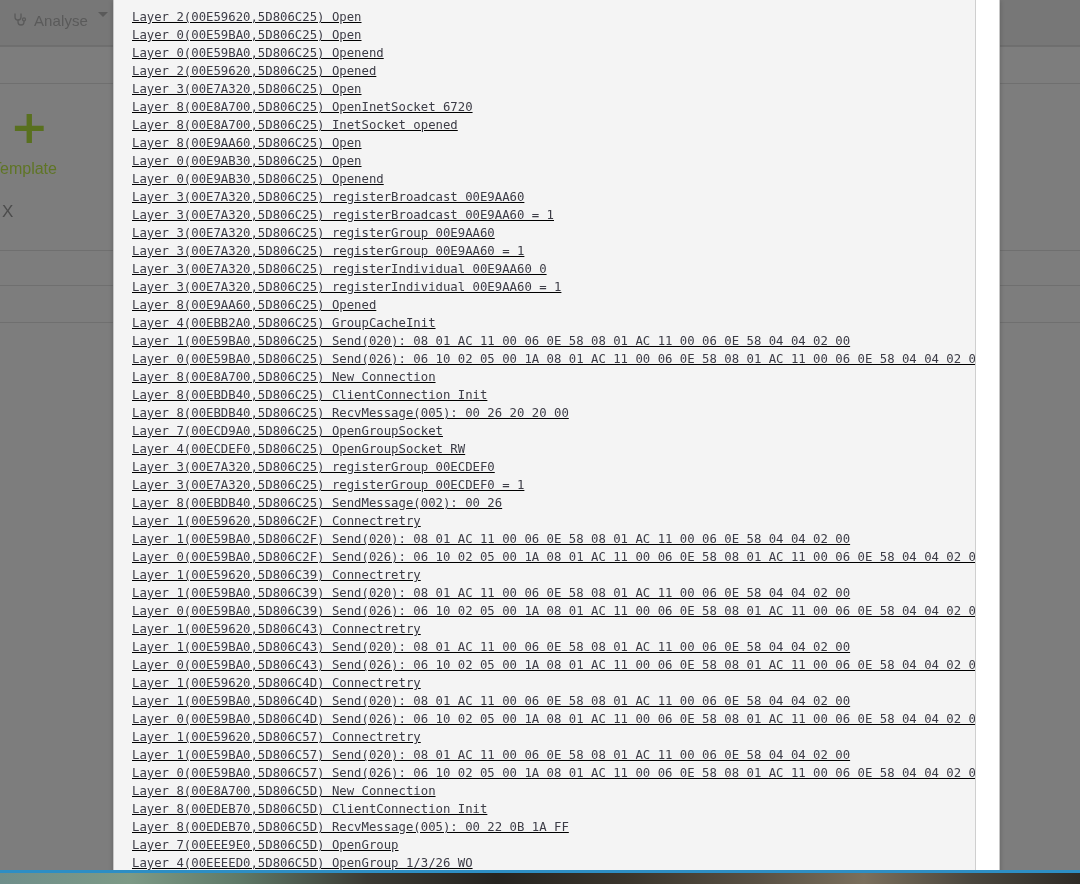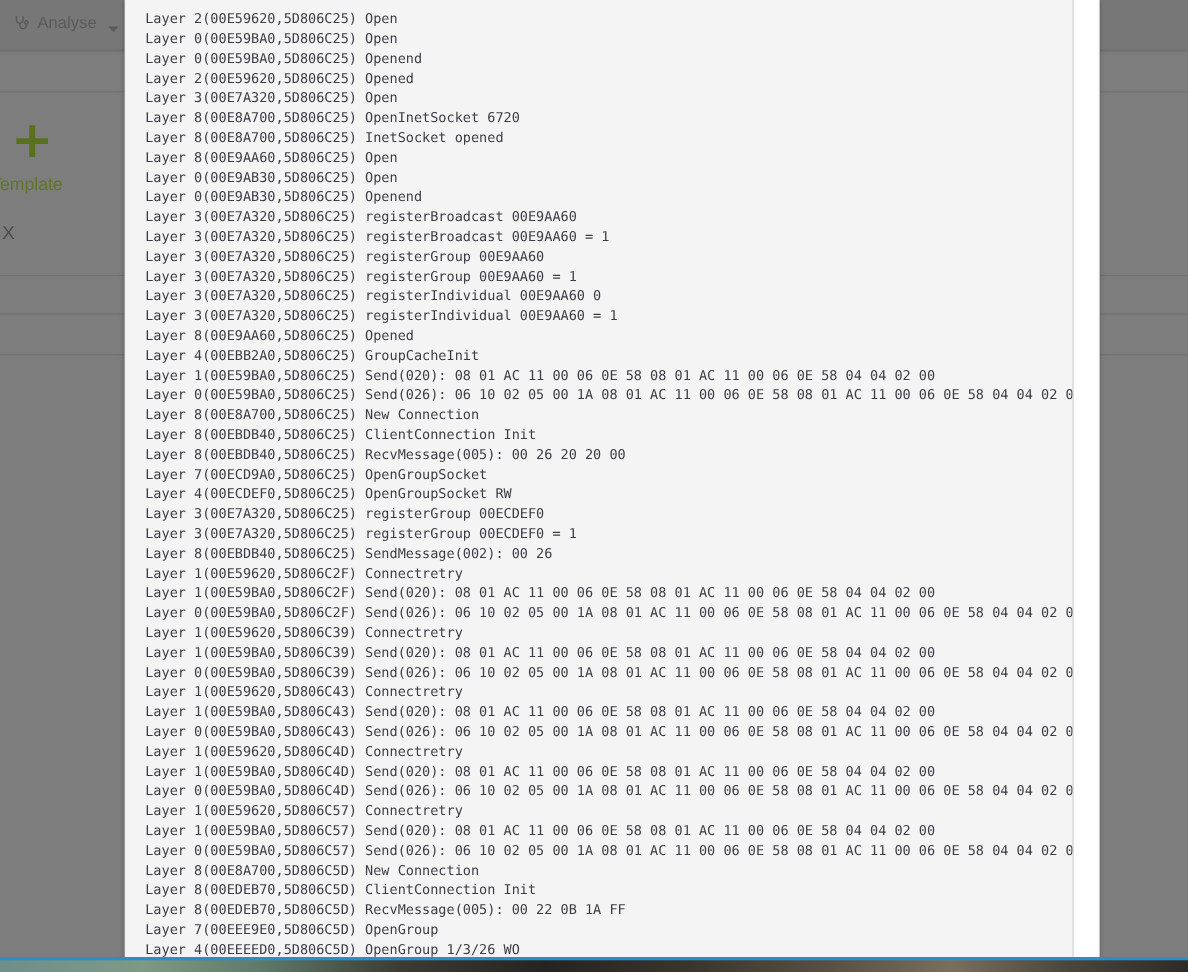--- a/index.html
+++ b/index.html
@@ -31,21 +31,21 @@
     left: 0; top: 0;
     width: 100%; height: 46px;
     background: #777777;
     border-bottom: 1px solid #6e6e6e;
   }
 
   .menu-item {
     position: absolute;
     left: 12px; top: 12px;
     display: flex;
-    align-items: flex-end;
+    align-items: flex-start;
     gap: 6px;
     color: #5a5a5a;
     font-size: 15px;
     letter-spacing: .1px;
   }
   .menu-item .stetho { display: block; width: 16px; height: 16px; }
   .menu-item .caret {
     width: 0; height: 0;
     border-left: 5px solid transparent;
     border-right: 5px solid transparent;
@@ -123,20 +123,21 @@
 
   .log-body {
     position: absolute;
     left: 0; top: 0;
     width: 862px;
     height: 877px;
     background: #f4f4f4;
     border-right: 1px solid #cfcfcf;
     overflow: hidden;
     padding: 8px 0 0 0;
+    text-decoration: underline;
   }
 
   .log-lines {
     font-family: "DejaVu Sans Mono", "Liberation Mono", monospace;
     font-size: 12.3px;
     line-height: 18px;
     color: #3c3c46;
     white-space: pre;
     padding-left: 18px;
   }

